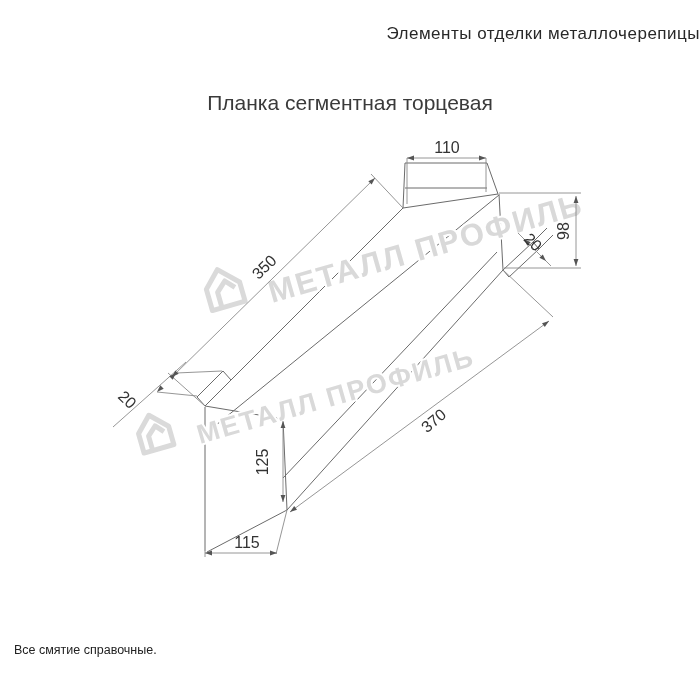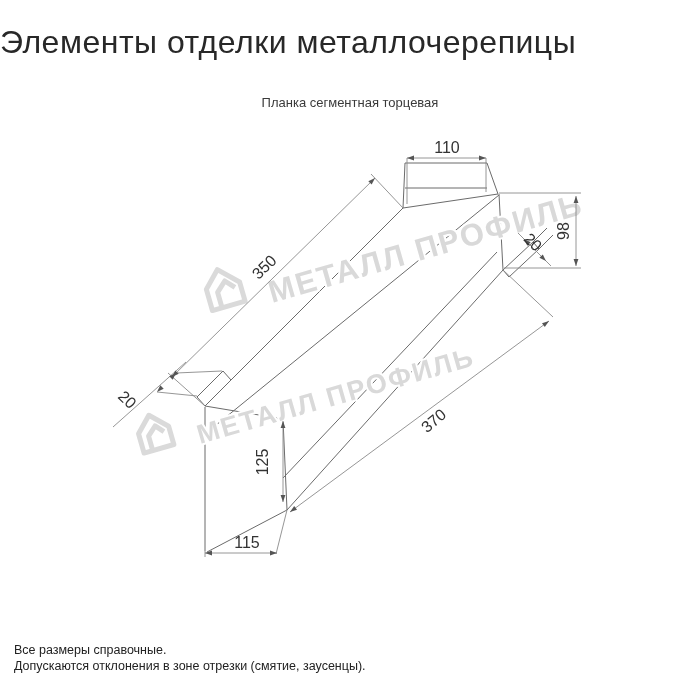--- a/index.html
+++ b/index.html
@@ -1,21 +1,21 @@
 <!DOCTYPE html>
 <html><head>
 <meta charset="utf-8">
 <style>
   html,body{margin:0;padding:0;background:#ffffff;}
   #stage{position:relative;width:700px;height:700px;background:#ffffff;overflow:hidden;
          font-family:"Liberation Sans", sans-serif;}
-  .page-title{position:absolute;top:24px;left:0;width:100%;text-align:left;
-              font-size:32px;letter-spacing:.5px;color:#282828;}
+  .page-title{position:absolute;top:24px;left:0;width:100%;text-align:right;
+              font-size:17px;letter-spacing:.5px;color:#282828;}
   .product-name{position:absolute;top:93px;left:0;width:100%;text-align:center;
-                font-size:13px;line-height:20px;color:#3a3a3a;}
+                font-size:21px;line-height:20px;color:#3a3a3a;}
   .footnotes{position:absolute;left:14px;top:642px;font-size:12.5px;line-height:16px;color:#222222;}
   svg{position:absolute;left:0;top:0;}
   svg .outline{stroke:#6b6b6b;stroke-width:1;fill:none;}
   svg .dimline{stroke:#8a8a8a;stroke-width:.9;fill:none;}
   svg .arrow{fill:#555555;stroke:none;}
   svg text.dim{font:16px "Liberation Sans", sans-serif;fill:#333333;}
   svg text.wm{font-weight:bold;fill:#d9d9d9;stroke:#ffffff;stroke-width:4px;
               paint-order:stroke;letter-spacing:2px;}
   svg .wm-upper{font-size:31px;}
   svg .wm-lower{font-size:27px;}
@@ -123,17 +123,16 @@
     <text class="dim" x="268" y="271" text-anchor="middle" transform="rotate(-44 268 271)">350</text>
     <text class="dim" x="564" y="236" text-anchor="middle" transform="rotate(-90 564 231)">98</text>
     <text class="dim" x="529" y="246" text-anchor="middle" transform="rotate(45 529 246)">20</text>
     <text class="dim" x="263" y="467" text-anchor="middle" transform="rotate(-90 263 462)">125</text>
     <text class="dim" x="127" y="405" text-anchor="middle" transform="rotate(44 127 400)">20</text>
     <text class="dim" x="434" y="426" text-anchor="middle" transform="rotate(-40 434 421)">370</text>
     <text class="dim" x="247" y="548" text-anchor="middle">115</text>
   </svg>
 
   <div class="footnotes">
-    <div>Все размеры справочные.</div>
-    <div>Допускаются отклонения в зоне отрезки (смятие, заусенцы).</div>
+    <div>Все смятие справочные.</div>
   </div>
 
 </div>
 
 </body></html>

